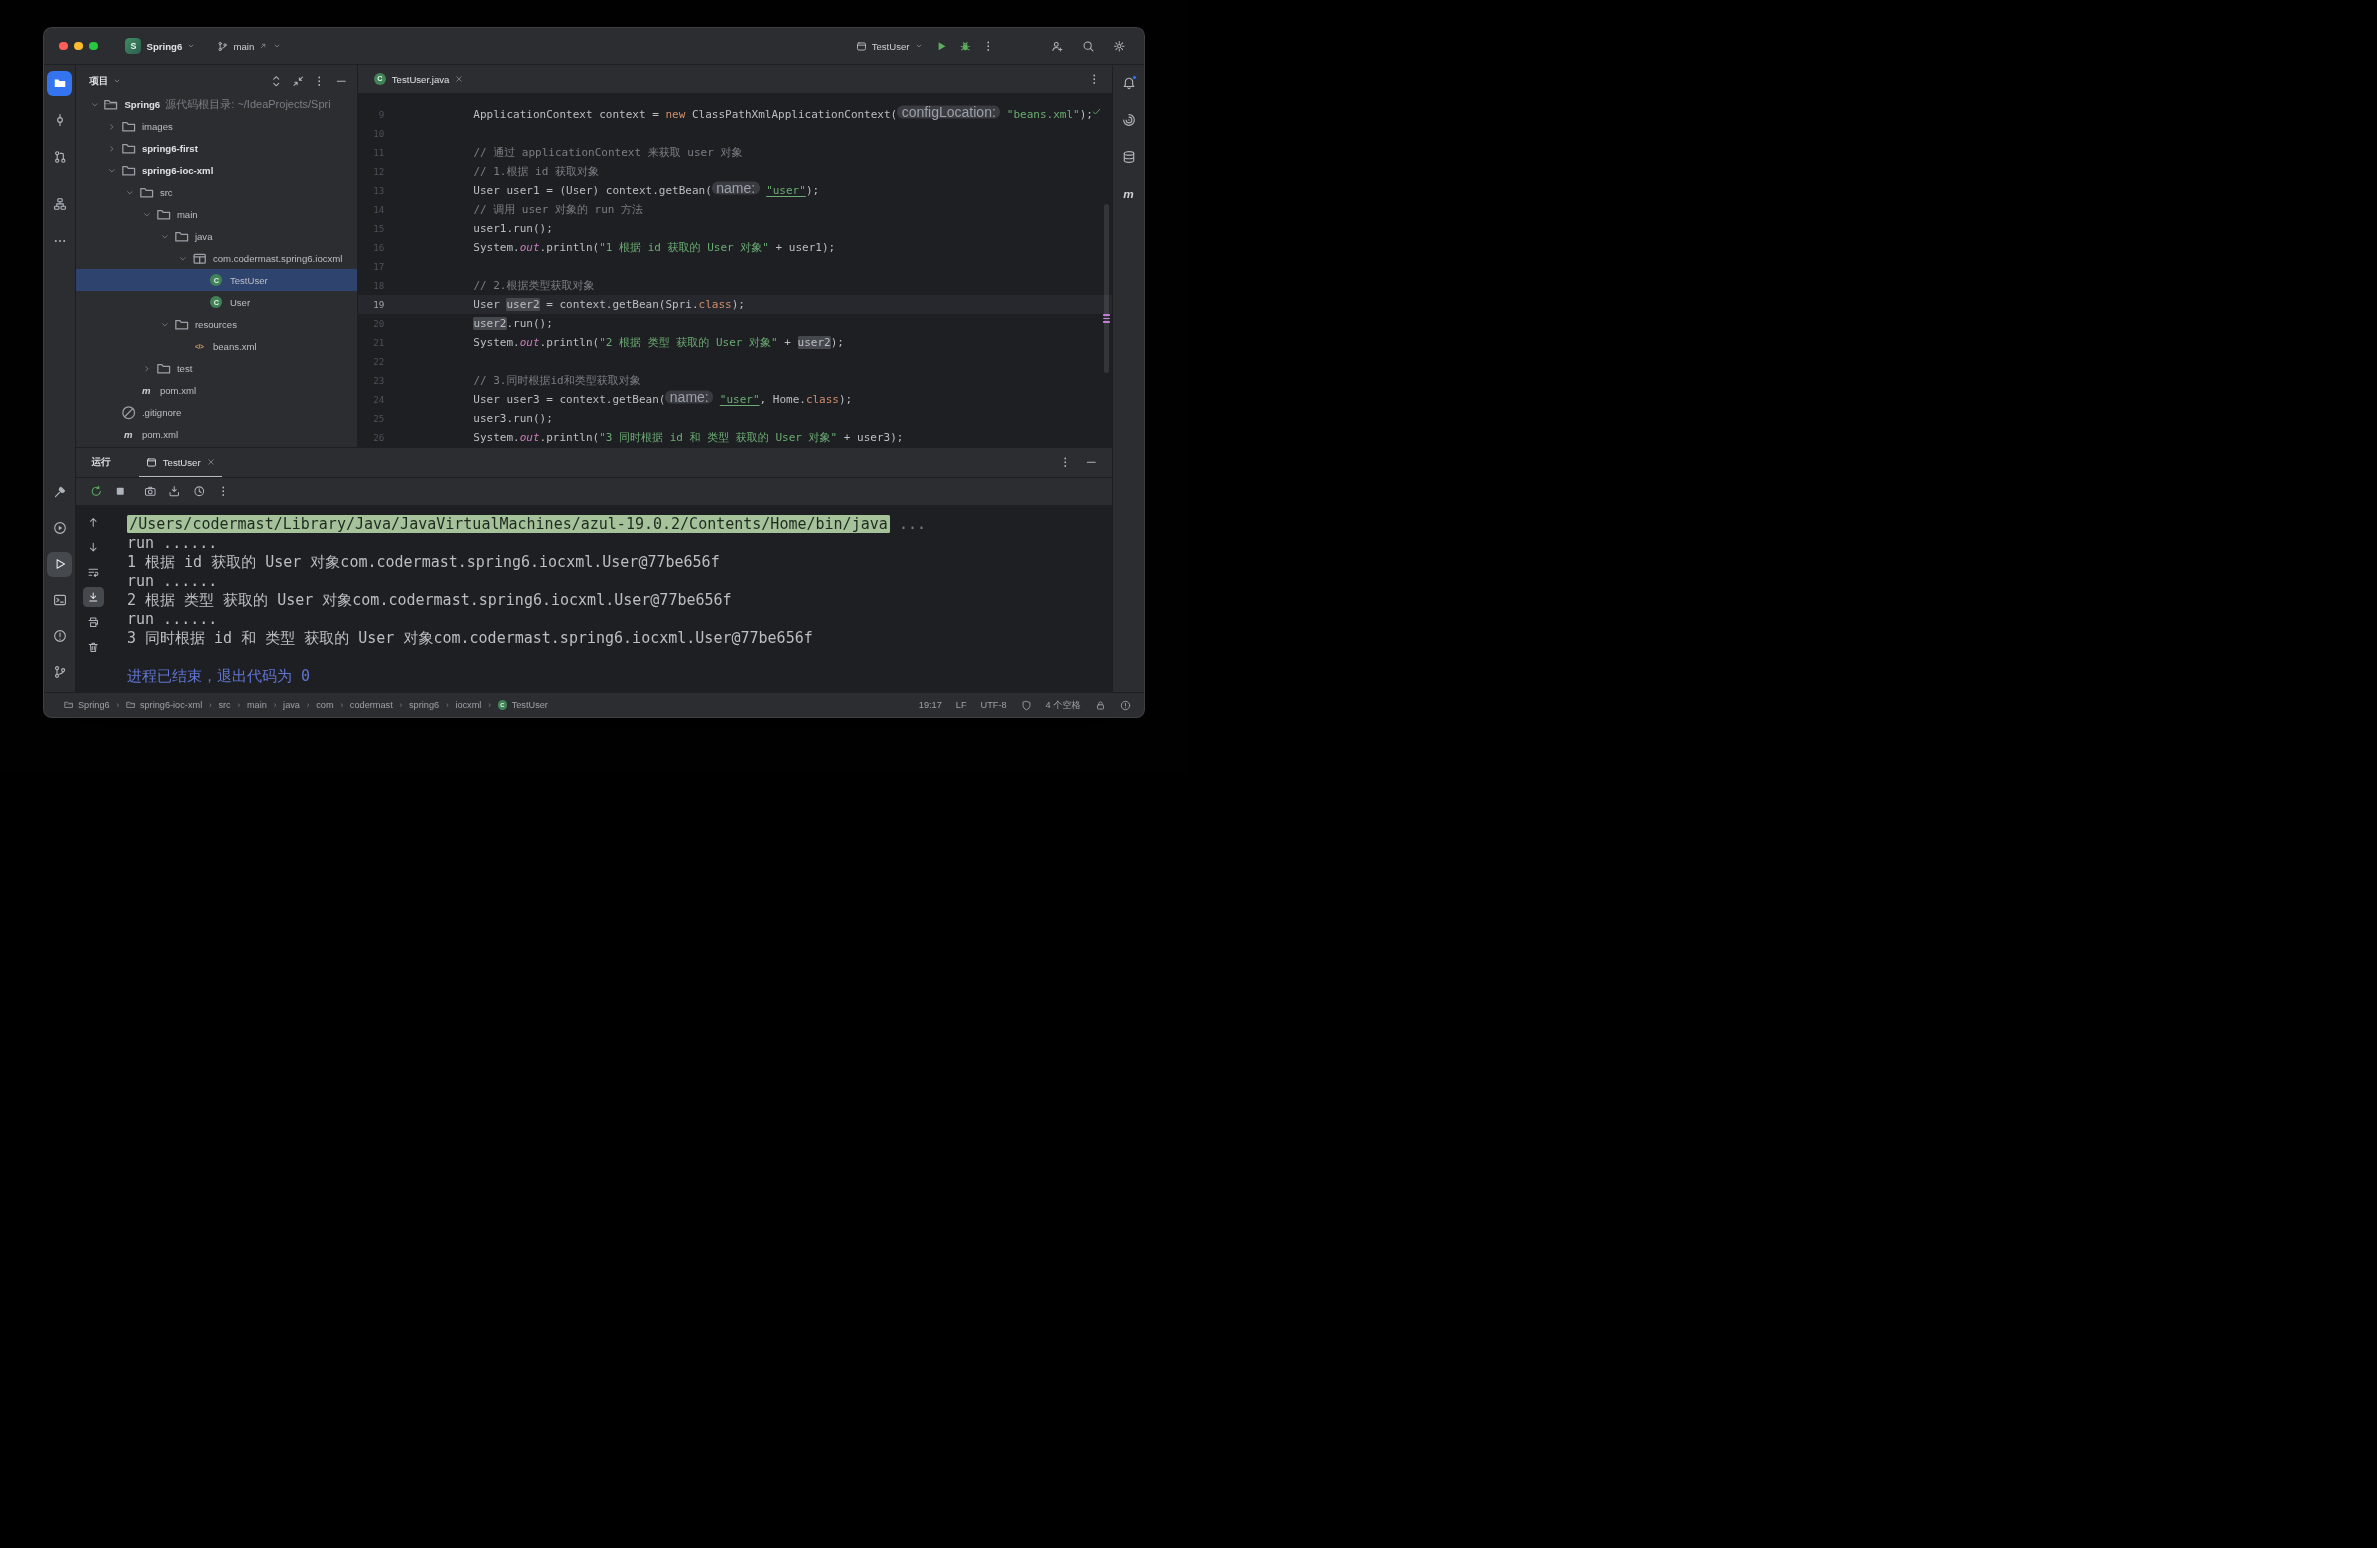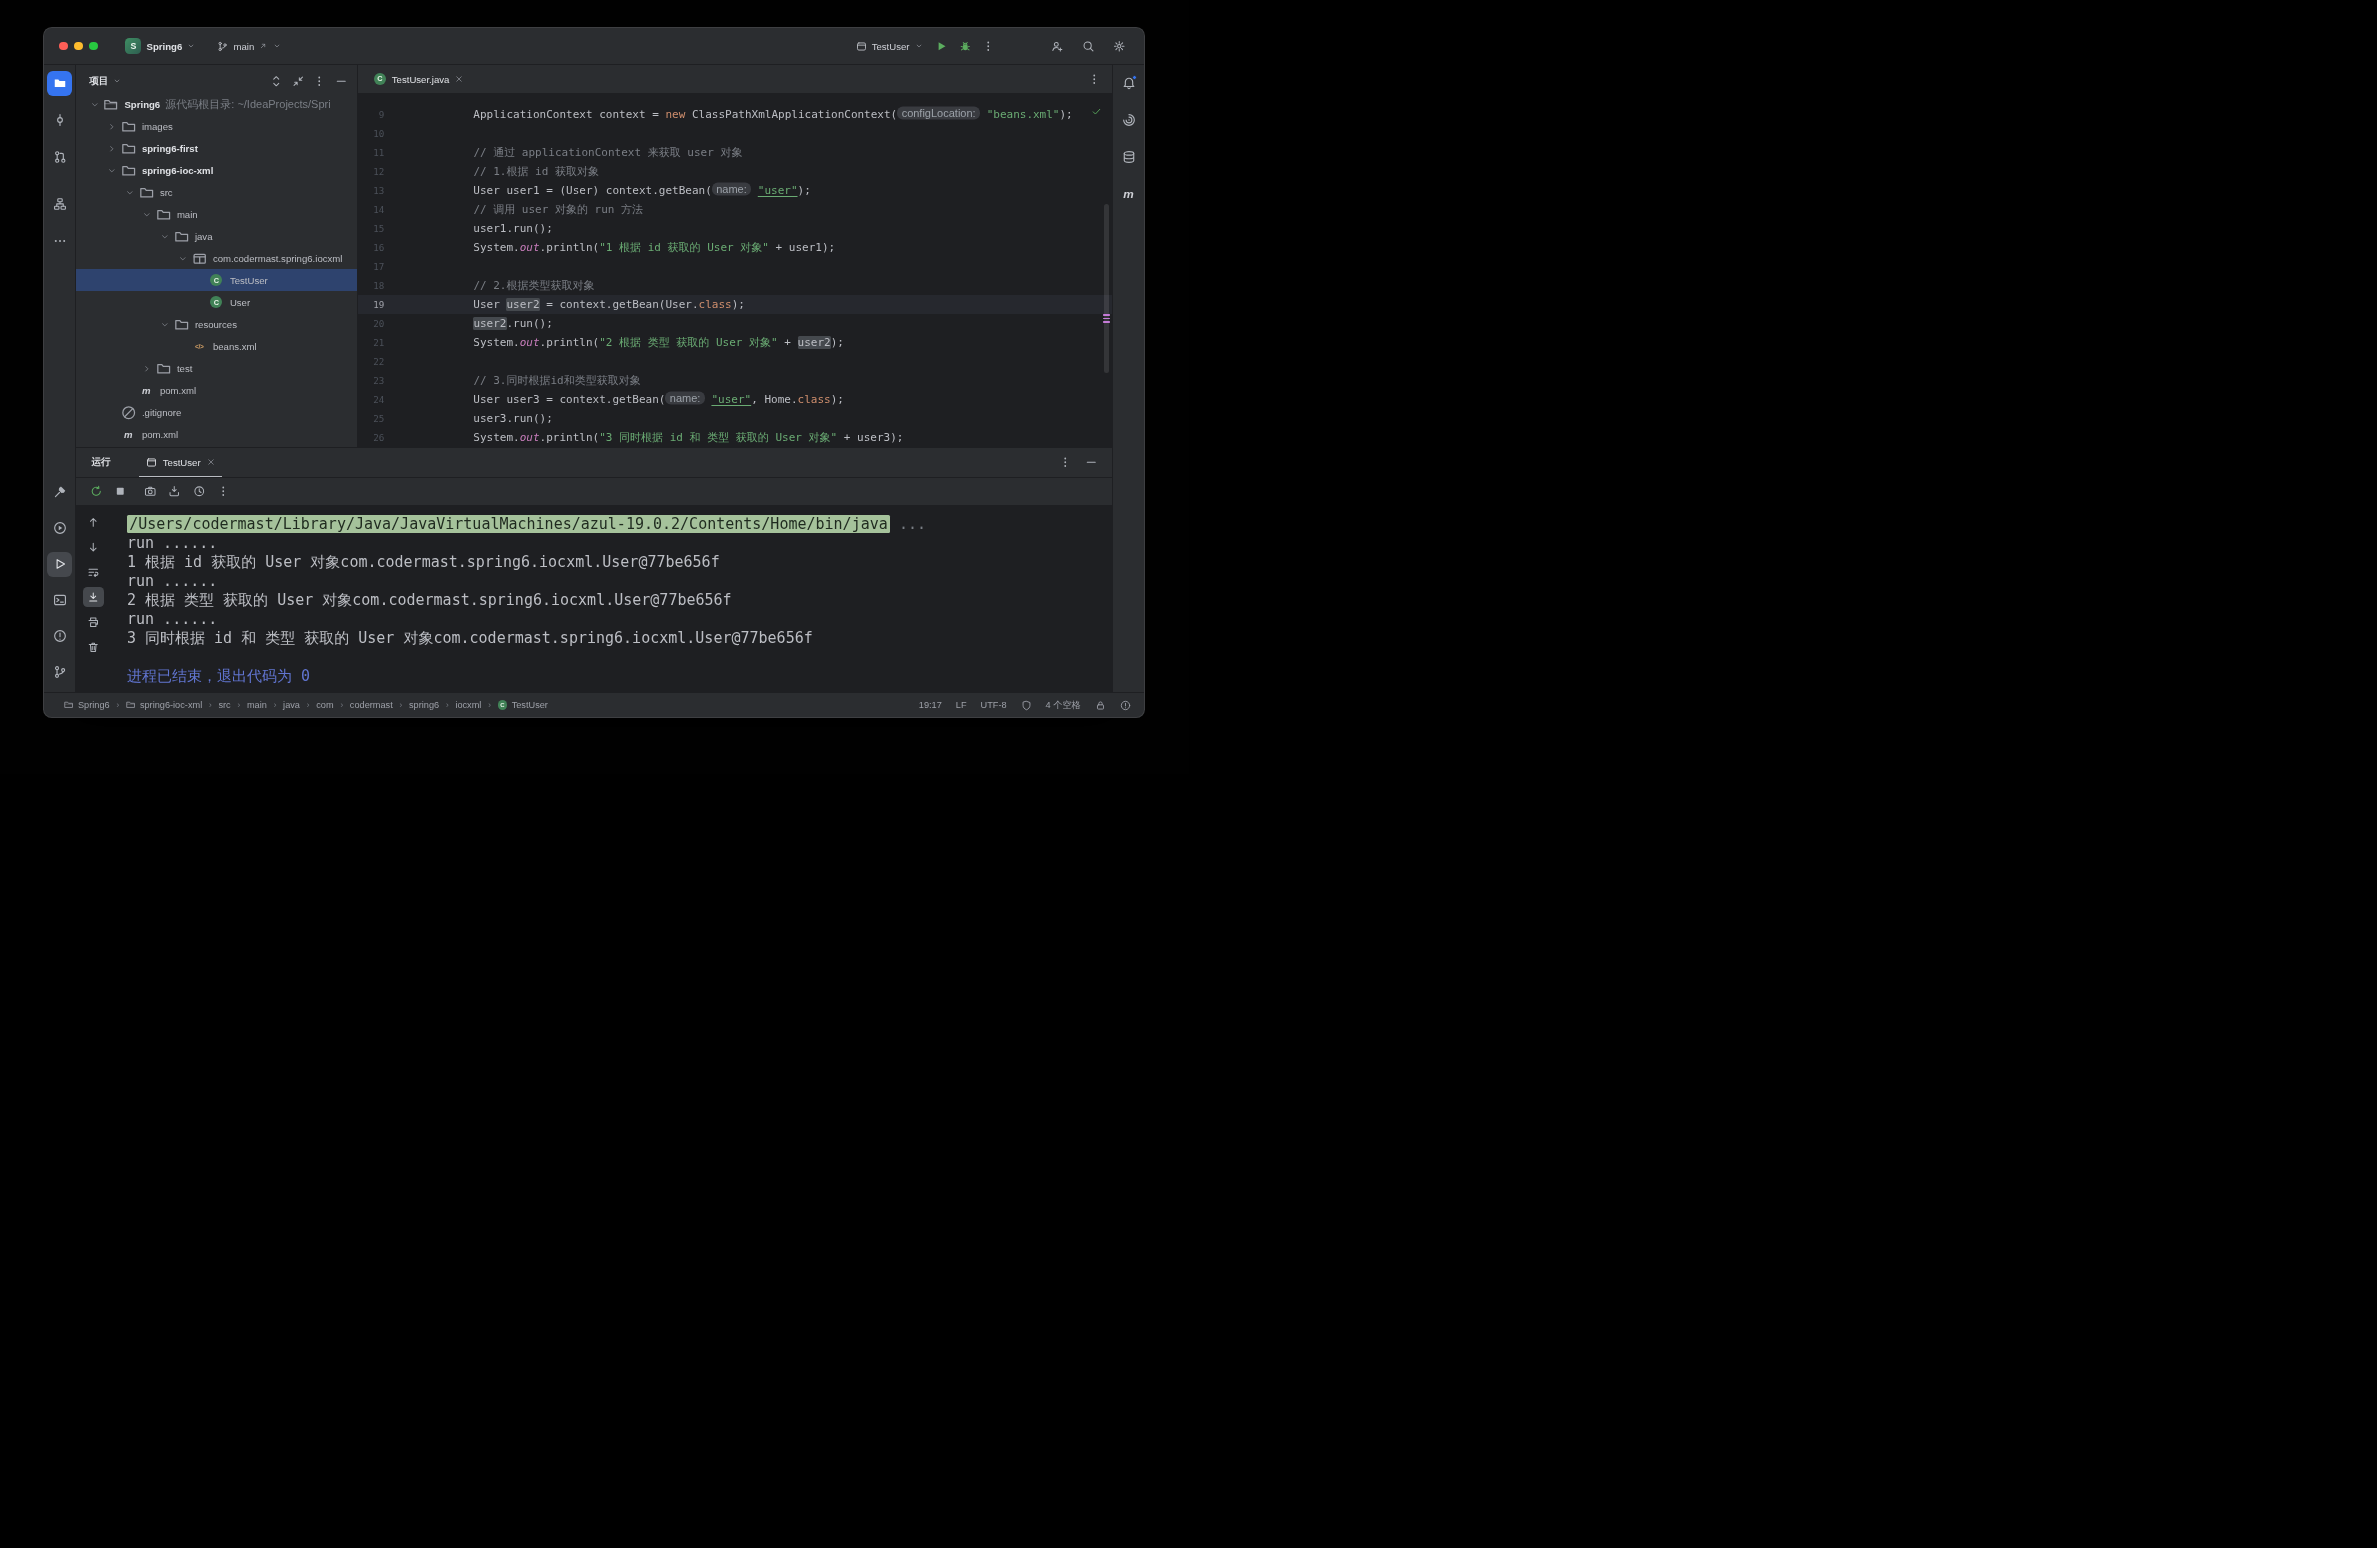--- a/index.html
+++ b/index.html
@@ -95,21 +95,21 @@
   .code-line.current .ln{color:#A1A3AB;}
   .ltext{padding-left:18.4px;}
   .tk-def{color:#BCBEC4;}
   .tk-kw{color:#CF8E6D;}
   .tk-str{color:#6AAB73;}
   .tk-strref{color:#6AAB73;text-decoration:underline;text-underline-offset:2.2px;}
   .tk-cmt{color:#7A7E85;}
   .tk-field{color:#C77DBB;font-style:italic;}
   .tk-hl{background:#45494E;border-radius:1.5px;color:#BCBEC4;}
   .tk-hint{display:inline-block;background:#393B40;color:#9BA1A8;border-radius:5.9px;padding:0 4.4px;
-    font-family:"Liberation Sans",sans-serif;font-size:11px;line-height:13.2px;transform:translateY(-1.5px);}
+    font-family:"Liberation Sans",sans-serif;font-size:14px;line-height:13.2px;transform:translateY(-1.5px);}
   .inspect-ok{position:absolute;top:11.8px;right:10.3px;color:#5CAD5F;}
   .inspect-ok svg{width:11px;height:11px;}
   .scroll-thumb{position:absolute;right:2.9px;top:110px;width:5.1px;height:169px;border-radius:2.9px;background:rgba(255,255,255,.10);}
   .sb-marks{position:absolute;right:2.2px;top:220px;display:flex;flex-direction:column;gap:2.2px;}
   .sb-marks i{width:6.6px;height:1.5px;background:#C57BD8;border-radius:0.7px;}
 
   
   .run-panel{flex:0 0 245px;border-top:0.7px solid #1E1F22;display:flex;flex-direction:column;background:#2B2D30;}
   .run-header{flex:0 0 29px;display:flex;align-items:center;padding:0 10.3px 0 15.4px;border-bottom:0.7px solid #1E1F22;}
   .run-title{font-weight:700;color:#DFE1E5;margin-right:28px;}
@@ -611,21 +611,21 @@
                   <div class="code-line"><span class="ln">9</span><span class="ltext"><span class="tk-def">        ApplicationContext context = </span><span class="tk-kw">new</span><span class="tk-def"> ClassPathXmlApplicationContext(</span><span class="tk-hint">configLocation:</span><span class="tk-def"> </span><span class="tk-str">"beans.xml"</span><span class="tk-def">);</span></span></div>
                   <div class="code-line"><span class="ln">10</span><span class="ltext"></span></div>
                   <div class="code-line"><span class="ln">11</span><span class="ltext"><span class="tk-def">        </span><span class="tk-cmt">// 通过 applicationContext 来获取 user 对象</span></span></div>
                   <div class="code-line"><span class="ln">12</span><span class="ltext"><span class="tk-def">        </span><span class="tk-cmt">// 1.根据 id 获取对象</span></span></div>
                   <div class="code-line"><span class="ln">13</span><span class="ltext"><span class="tk-def">        User user1 = (User) context.getBean(</span><span class="tk-hint">name:</span><span class="tk-def"> </span><span class="tk-strref">"user"</span><span class="tk-def">);</span></span></div>
                   <div class="code-line"><span class="ln">14</span><span class="ltext"><span class="tk-def">        </span><span class="tk-cmt">// 调用 user 对象的 run 方法</span></span></div>
                   <div class="code-line"><span class="ln">15</span><span class="ltext"><span class="tk-def">        user1.run();</span></span></div>
                   <div class="code-line"><span class="ln">16</span><span class="ltext"><span class="tk-def">        System.</span><span class="tk-field">out</span><span class="tk-def">.println(</span><span class="tk-str">"1 根据 id 获取的 User 对象"</span><span class="tk-def"> + user1);</span></span></div>
                   <div class="code-line"><span class="ln">17</span><span class="ltext"></span></div>
                   <div class="code-line"><span class="ln">18</span><span class="ltext"><span class="tk-def">        </span><span class="tk-cmt">// 2.根据类型获取对象</span></span></div>
-                  <div class="code-line current"><span class="ln">19</span><span class="ltext"><span class="tk-def">        User </span><span class="tk-hl">user2</span><span class="tk-def"> = context.getBean(User.</span><span class="tk-kw">class</span><span class="tk-def">);</span></span></div>
+                  <div class="code-line current"><span class="ln">19</span><span class="ltext"><span class="tk-def">        User </span><span class="tk-hl">user2</span><span class="tk-def"> = context.getBean(Spri.</span><span class="tk-kw">class</span><span class="tk-def">);</span></span></div>
                   <div class="code-line"><span class="ln">20</span><span class="ltext"><span class="tk-def">        </span><span class="tk-hl">user2</span><span class="tk-def">.run();</span></span></div>
                   <div class="code-line"><span class="ln">21</span><span class="ltext"><span class="tk-def">        System.</span><span class="tk-field">out</span><span class="tk-def">.println(</span><span class="tk-str">"2 根据 类型 获取的 User 对象"</span><span class="tk-def"> + </span><span class="tk-hl">user2</span><span class="tk-def">);</span></span></div>
                   <div class="code-line"><span class="ln">22</span><span class="ltext"></span></div>
                   <div class="code-line"><span class="ln">23</span><span class="ltext"><span class="tk-def">        </span><span class="tk-cmt">// 3.同时根据id和类型获取对象</span></span></div>
                   <div class="code-line"><span class="ln">24</span><span class="ltext"><span class="tk-def">        User user3 = context.getBean(</span><span class="tk-hint">name:</span><span class="tk-def"> </span><span class="tk-strref">"user"</span><span class="tk-def">, Home.</span><span class="tk-kw">class</span><span class="tk-def">);</span></span></div>
                   <div class="code-line"><span class="ln">25</span><span class="ltext"><span class="tk-def">        user3.run();</span></span></div>
                   <div class="code-line"><span class="ln">26</span><span class="ltext"><span class="tk-def">        System.</span><span class="tk-field">out</span><span class="tk-def">.println(</span><span class="tk-str">"3 同时根据 id 和 类型 获取的 User 对象"</span><span class="tk-def"> + user3);</span></span></div>
                 </div>
               <span class="inspect-ok icon">
                   <svg viewBox="0 0 16 16" fill="none" stroke="currentColor" stroke-width="1.3" stroke-linecap="round" stroke-linejoin="round">

